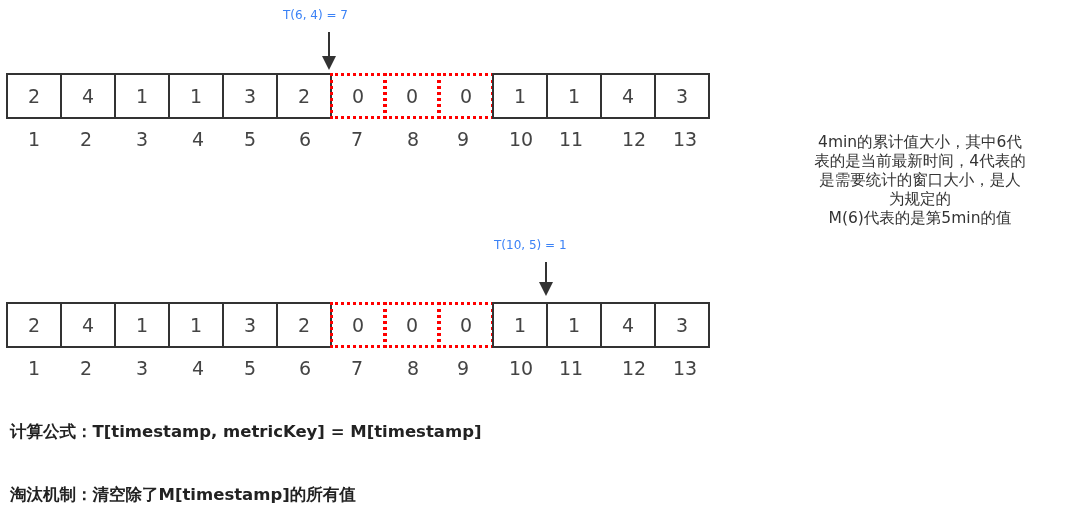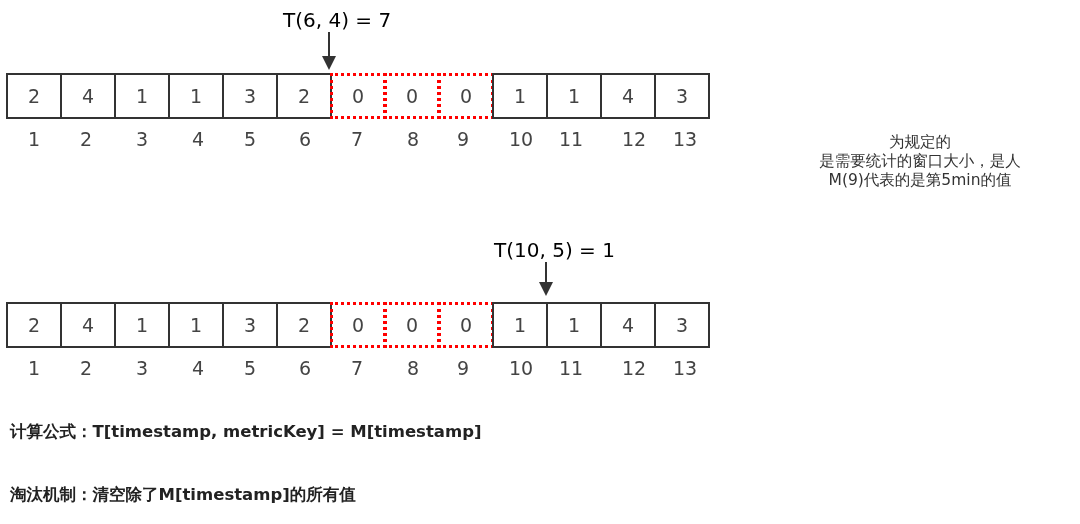--- a/index.html
+++ b/index.html
@@ -12,21 +12,21 @@
       position: absolute; top: 0; height: 46px; box-sizing: border-box;
       display: flex; align-items: center; justify-content: center;
       font-size: 19px; color: #444;
     }
     .cell.solid { border: 2px solid #333; }
     .cell.dotted { border: 3px dotted #ff0000; }
     .idx {
       position: absolute; font-size: 19px; color: #444; text-align: center; width: 40px;
     }
     .label {
-      position: absolute; font-size: 20px; color: #000000; white-space: nowrap;
+      position: absolute; font-size: 12px; color: #3b82f6; white-space: nowrap;
     }
     .arrow { position: absolute; width: 14px; }
     .arrow .shaft { position: absolute; left: 6px; top: 0; width: 2px; background: #333; }
     .arrow .head {
       position: absolute; left: 0; width: 0; height: 0;
       border-left: 7px solid transparent; border-right: 7px solid transparent; border-top: 14px solid #333;
     }
     .note {
       position: absolute; left: 800px; top: 133px; width: 240px;
       text-align: center; font-size: 15.5px; line-height: 19px; color: #333;
@@ -106,19 +106,21 @@
   <div class="idx" style="left:337px; top:357px;">7</div>
   <div class="idx" style="left:393px; top:357px;">8</div>
   <div class="idx" style="left:443px; top:357px;">9</div>
   <div class="idx" style="left:501px; top:357px;">10</div>
   <div class="idx" style="left:551px; top:357px;">11</div>
   <div class="idx" style="left:614px; top:357px;">12</div>
   <div class="idx" style="left:665px; top:357px;">13</div>
 </div>
 
 <div class="note">
+  <div>4min的累计值大小，其中6代</div>
+  <div>表的是当前最新时间，4代表的</div>
+  <div>是需要统计的窗口大小，是人</div>
   <div>为规定的</div>
-  <div>是需要统计的窗口大小，是人</div>
-  <div>M(9)代表的是第5min的值</div>
+  <div>M(6)代表的是第5min的值</div>
 </div>
 
 <div class="formula" style="top:421px;">计算公式：T[timestamp, metricKey] = M[timestamp]</div>
 <div class="formula" style="top:484px;">淘汰机制：清空除了M[timestamp]的所有值</div>
 
 </body></html>

